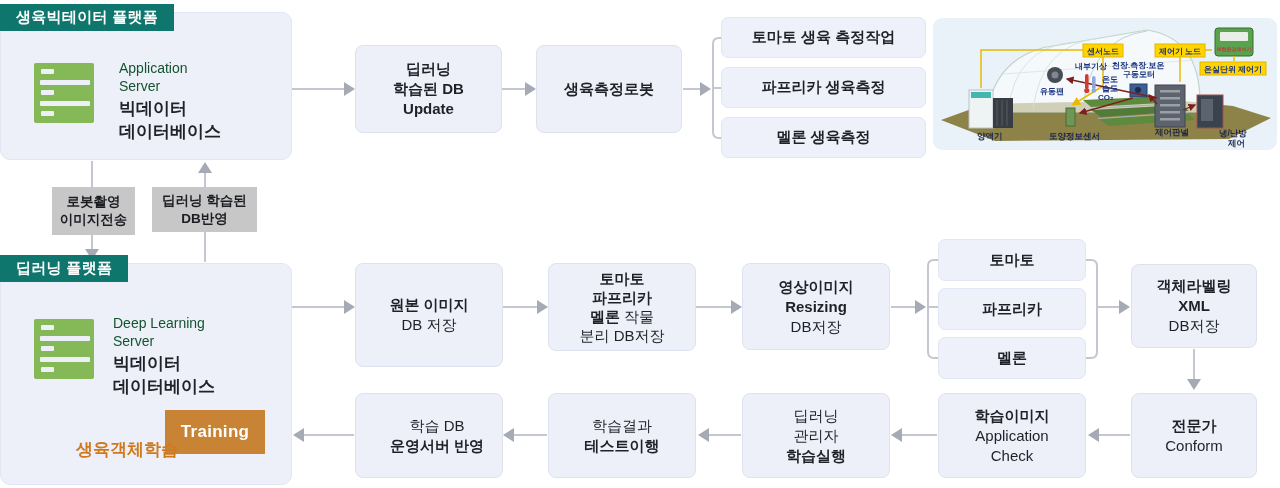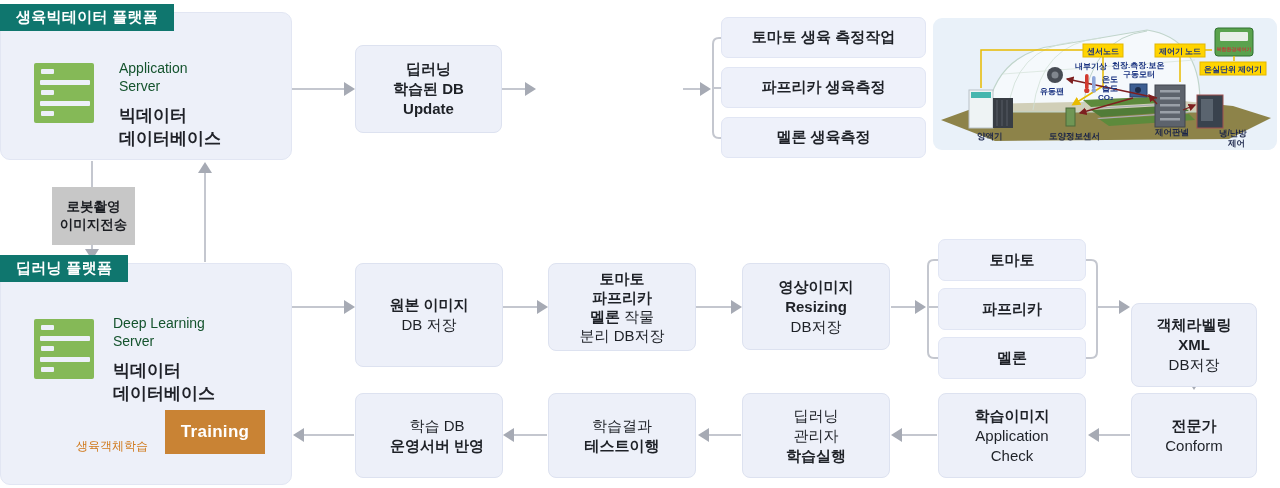--- a/index.html
+++ b/index.html
@@ -14,21 +14,21 @@
     display:flex;align-items:center;padding:0 16px;height:27px;
     font-size:15px;font-weight:bold;letter-spacing:.3px;white-space:nowrap;
   }
   .platform{
     position:absolute;z-index:2;background:#edf0f9;border:1px solid #e2e6f3;border-radius:10px;
   }
   .server-icon{position:absolute;width:60px;height:60px;}
   .server-text{position:absolute;}
   .server-text .gray{font-size:14px;line-height:18px;color:#14532d;}
   .server-text .dark{font-size:17px;line-height:23px;font-weight:bold;color:#202229;}
-  .server-text .dark.first{margin-top:9px;}
+  .server-text .dark.first{margin-top:2px;}
   .fb{
     position:absolute;z-index:2;background:#edf0f9;border:1px solid #dde2f0;border-radius:8px;
     display:flex;flex-direction:column;justify-content:center;align-items:center;
     text-align:right;font-size:15px;line-height:20px;color:#1e2127;
   }
   .fb .ln{white-space:nowrap;}
   .fb .ln b{font-weight:bold;}
   .fb .ln .sp{margin-left:4px;}
   .sb{
     position:absolute;z-index:2;background:#eef1fa;border:1px solid #e1e6f4;border-radius:7px;
@@ -39,21 +39,21 @@
     position:absolute;z-index:3;background:#c7c7c7;color:#1b1d22;
     display:flex;flex-direction:column;justify-content:center;align-items:center;
     font-size:13.5px;font-weight:600;line-height:18px;text-align:center;white-space:nowrap;
   }
   .training{
     position:absolute;z-index:3;background:#c98334;color:#fff;
     display:flex;justify-content:center;align-items:center;
     font-size:17px;font-weight:bold;letter-spacing:.3px;text-align:center;
   }
   .caption{
-    position:absolute;z-index:3;font-size:12px;font-weight:normal;color:#d0791c;white-space:nowrap;
+    position:absolute;z-index:3;font-size:17px;font-weight:bold;color:#d0791c;white-space:nowrap;
   }
   .gh-wrap{position:absolute;z-index:2;}
   .gh-wrap svg{display:block;}
 </style>
 </head>
 <body>
 
 <div class="canvas">
 
   <svg class="wires" width="1280" height="488" viewBox="0 0 1280 488">
@@ -124,28 +124,35 @@
       <div class="dark">데이터베이스</div>
     </div>
   </div>
   <div class="hdr" style="left:0;top:4px;">생육빅테이터 플랫폼</div>
 
   <div class="fb" style="left:355px;top:45px;width:147px;height:88px;">
     <div class="ln"><b>딥러닝</b></div>
     <div class="ln"><b>학습된 DB</b></div>
     <div class="ln"><b>Update</b></div>
   </div>
+  <div class="fb" style="left:536px;top:45px;width:146px;height:88px;">
+    <div class="ln"><b>생육측정로봇</b></div>
+  </div>
 
   <div class="sb" style="left:721px;top:17px;width:205px;height:41px;">토마토 생육 측정작업</div>
   <div class="sb" style="left:721px;top:67px;width:205px;height:41px;">파프리카 생육측정</div>
   <div class="sb" style="left:721px;top:117px;width:205px;height:41px;">멜론 생육측정</div>
 
-  <div class="chip" style="left:52px;top:187px;width:83px;height:58px;">
+  <div class="chip" style="left:52px;top:187px;width:83px;height:48px;">
     <div>로봇촬영</div>
     <div>이미지전송</div>
+  </div>
+  <div class="chip" style="left:152px;top:187px;width:105px;height:45px;">
+    <div>딥러닝 학습된</div>
+    <div>DB반영</div>
   </div>
 
   <div class="platform" style="left:0;top:263px;width:292px;height:222px;">
     <div class="server-icon" style="left:33px;top:55px;">
       <svg viewBox="0 0 60 60" width="60" height="60">
         <rect x="0" y="0" width="60" height="60" rx="2" fill="#85b957"></rect>
         <rect x="6" y="17" width="50" height="5" rx="1" fill="#edf0f9"></rect>
         <rect x="6" y="38" width="50" height="5" rx="1" fill="#edf0f9"></rect>
         <rect x="7" y="6" width="13" height="5" rx="1" fill="#edf0f9"></rect>
         <rect x="7" y="27" width="13" height="5" rx="1" fill="#edf0f9"></rect>
@@ -176,21 +183,21 @@
   <div class="fb" style="left:742px;top:263px;width:148px;height:87px;">
     <div class="ln"><b>영상이미지</b></div>
     <div class="ln"><b>Resizing</b></div>
     <div class="ln"><span>DB저장</span></div>
   </div>
 
   <div class="sb" style="left:938px;top:239px;width:148px;height:42px;">토마토</div>
   <div class="sb" style="left:938px;top:288px;width:148px;height:42px;">파프리카</div>
   <div class="sb" style="left:938px;top:337px;width:148px;height:42px;">멜론</div>
 
-  <div class="fb" style="left:1131px;top:264px;width:126px;height:84px;margin-top:39px;">
+  <div class="fb" style="left:1131px;top:264px;width:126px;height:84px;">
     <div class="ln"><b>객체라벨링</b></div>
     <div class="ln"><b>XML</b></div>
     <div class="ln"><span>DB저장</span></div>
   </div>
 
   <div class="fb" style="left:1131px;top:393px;width:126px;height:85px;">
     <div class="ln"><b>전문가</b></div>
     <div class="ln"><span>Conform</span></div>
   </div>
   <div class="fb" style="left:938px;top:393px;width:148px;height:85px;">

